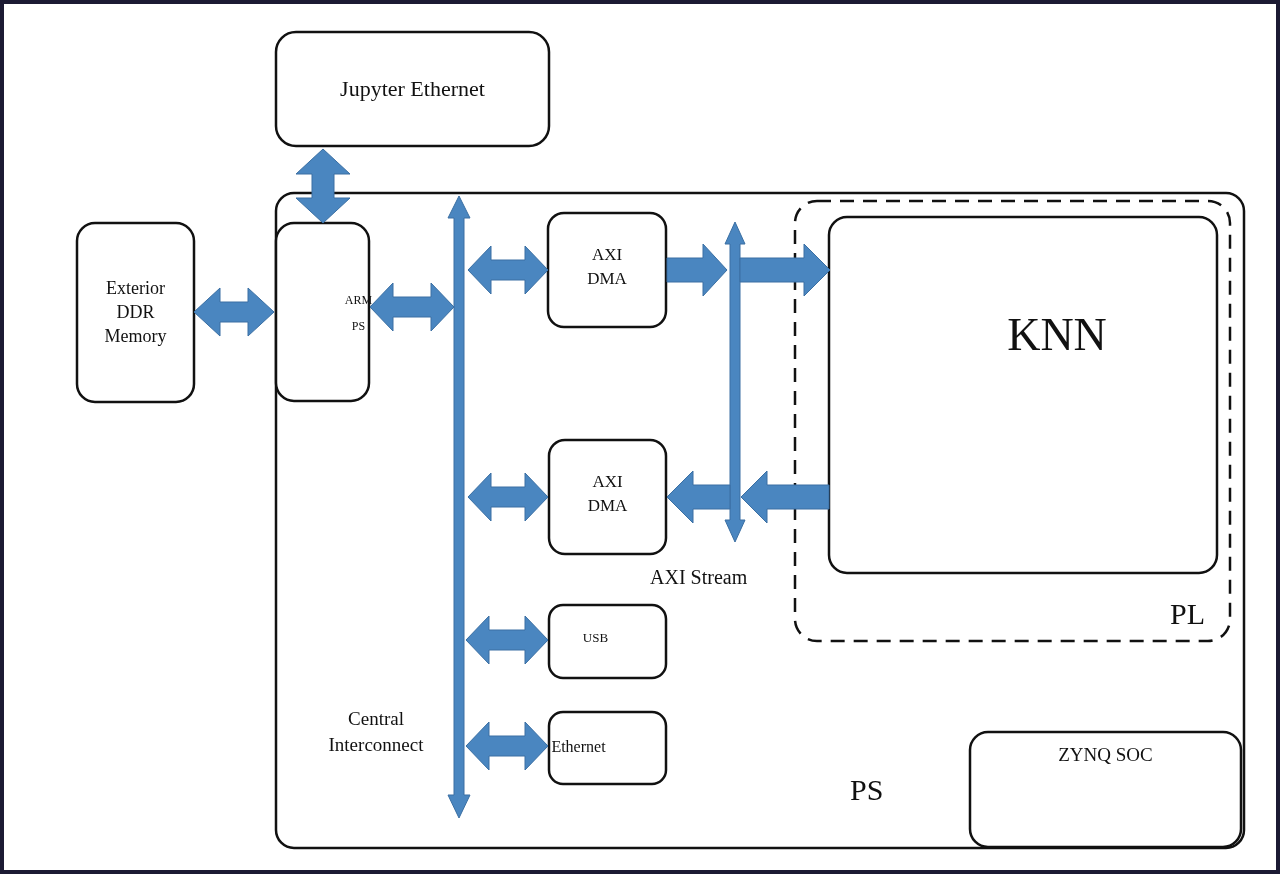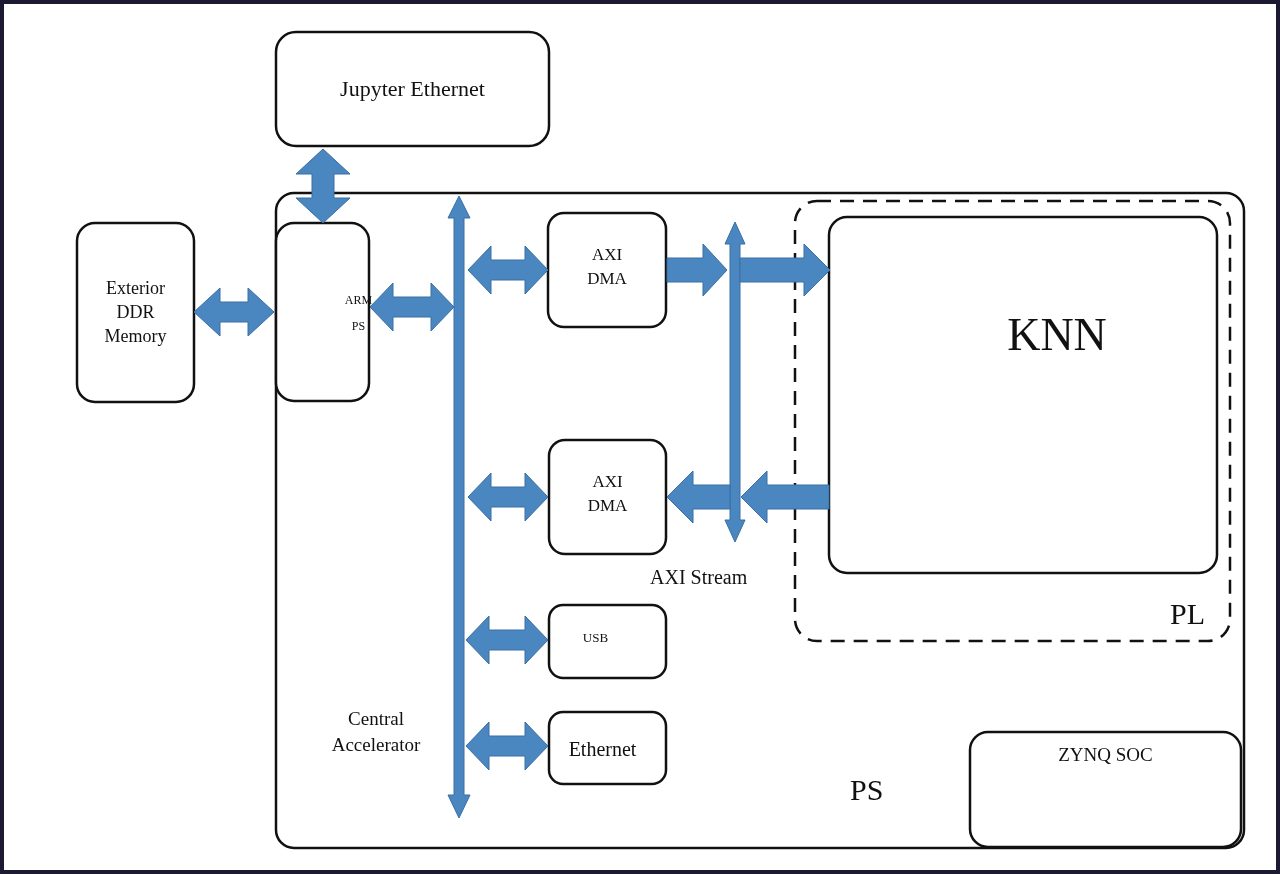--- a/index.html
+++ b/index.html
@@ -94,30 +94,30 @@
   <div>DMA</div>
 </div>
 
 <div class="lbl" style="left:549px; top:470px; width:117px; font-size:17px; line-height:24px;">
   <div>AXI</div>
   <div>DMA</div>
 </div>
 
 <div class="lbl" style="left:549px; top:631px; width:93px; font-size:13px;">USB</div>
 
-<div class="lbl" style="left:549px; top:738px; width:107px; font-size:20px;">Ethernet</div>
+<div class="lbl" style="left:525px; top:738px; width:107px; font-size:16px;">Ethernet</div>
 
 <div class="lbl" style="left:829px; top:310px; width:456px; font-family:'Liberation Sans','DejaVu Sans',sans-serif; font-size:46px; line-height:50px;">
   <div style="font-family:'Liberation Serif','DejaVu Serif',serif;">KNN</div>
 </div>
 
 <div class="lbl" style="left:650px; top:566px; font-size:20px;">AXI Stream</div>
 
 <div class="lbl" style="left:1170px; top:597px; font-size:30px;">PL</div>
 
 <div class="lbl" style="left:302px; top:706px; width:148px; font-size:19px; line-height:26px;">
   <div>Central</div>
-  <div>Accelerator</div>
+  <div>Interconnect</div>
 </div>
 
 <div class="lbl" style="left:850px; top:773px; font-size:30px;">PS</div>
 
 <div class="lbl" style="left:970px; top:744px; width:271px; font-size:19px;">ZYNQ SOC</div>
 
 </body></html>

